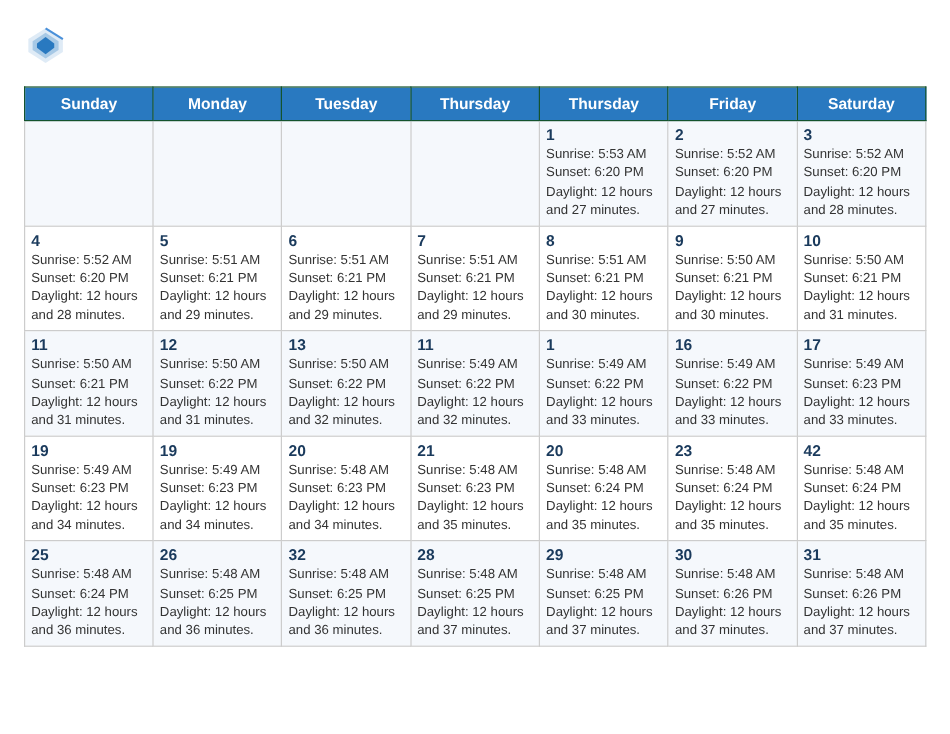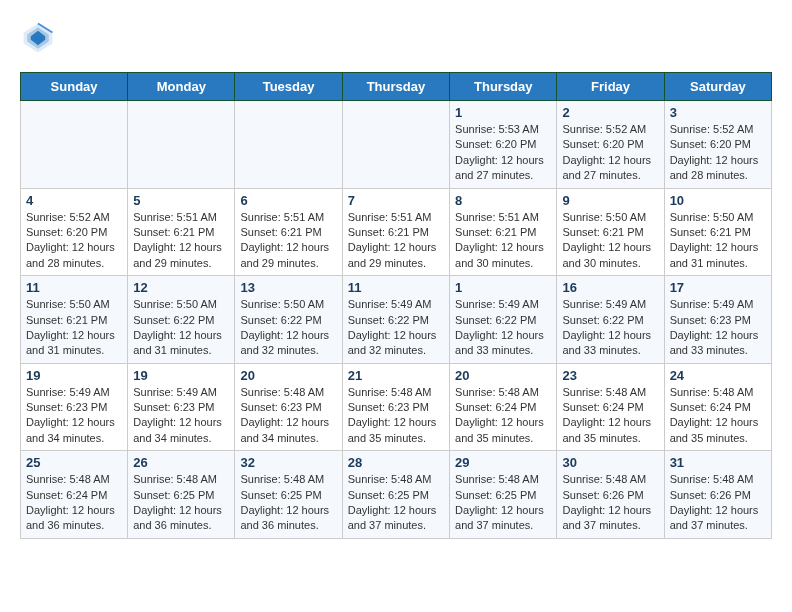--- a/index.html
+++ b/index.html
@@ -292,21 +292,21 @@
 and 35 minutes.</div>
         </td>
         <td>
           <span class="day-number">23</span>
           <div class="day-info" style="white-space: pre-line;">Sunrise: 5:48 AM
 Sunset: 6:24 PM
 Daylight: 12 hours
 and 35 minutes.</div>
         </td>
         <td>
-          <span class="day-number">24</span>
+          <span class="day-number">42</span>
           <div class="day-info" style="white-space: pre-line;">Sunrise: 5:48 AM
 Sunset: 6:24 PM
 Daylight: 12 hours
 and 35 minutes.</div>
         </td>
       </tr>
       <tr>
         <td>
           <span class="day-number">25</span>
           <div class="day-info" style="white-space: pre-line;">Sunrise: 5:48 AM

